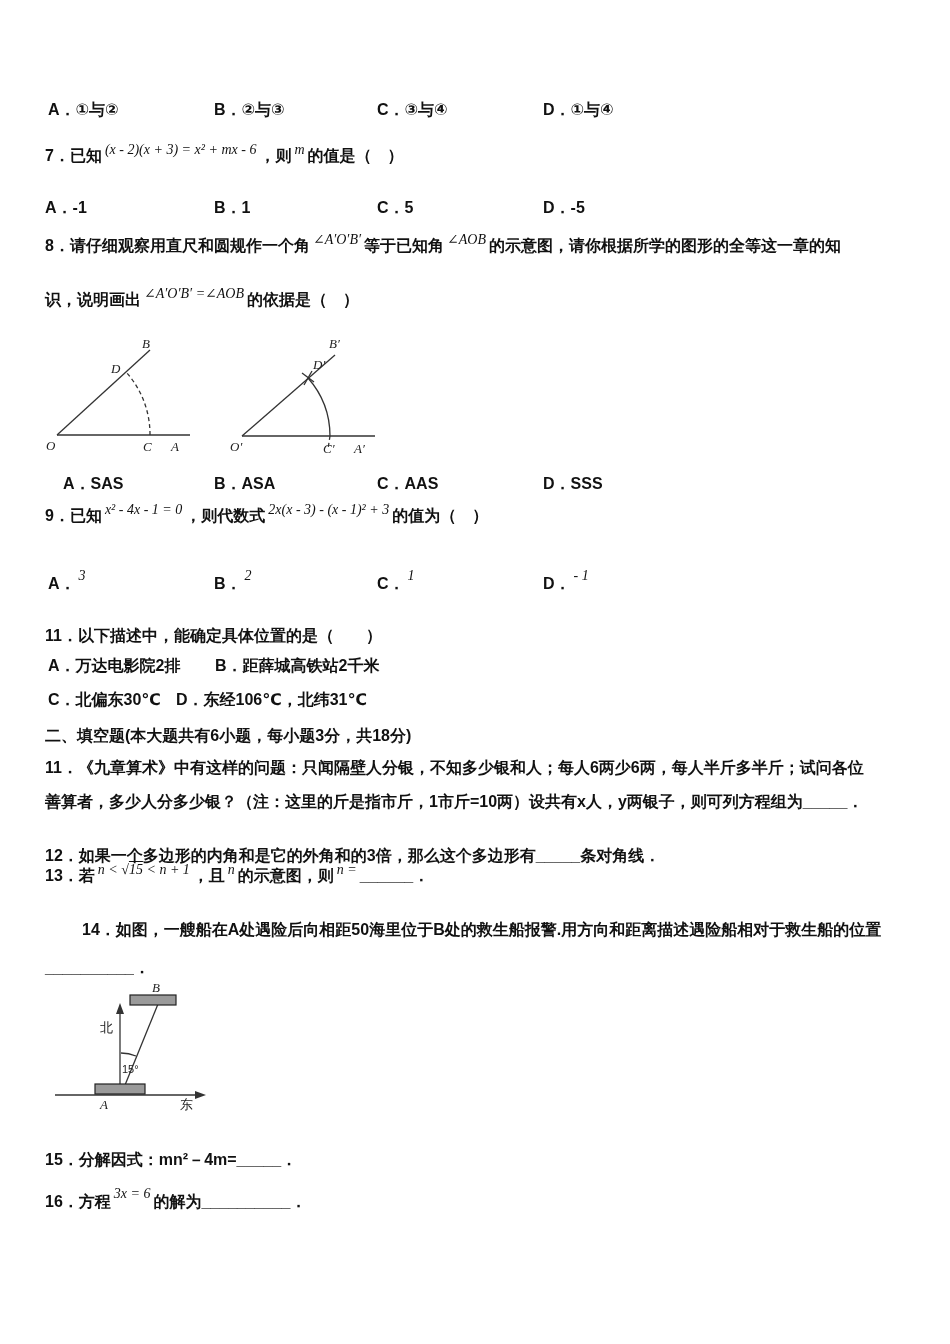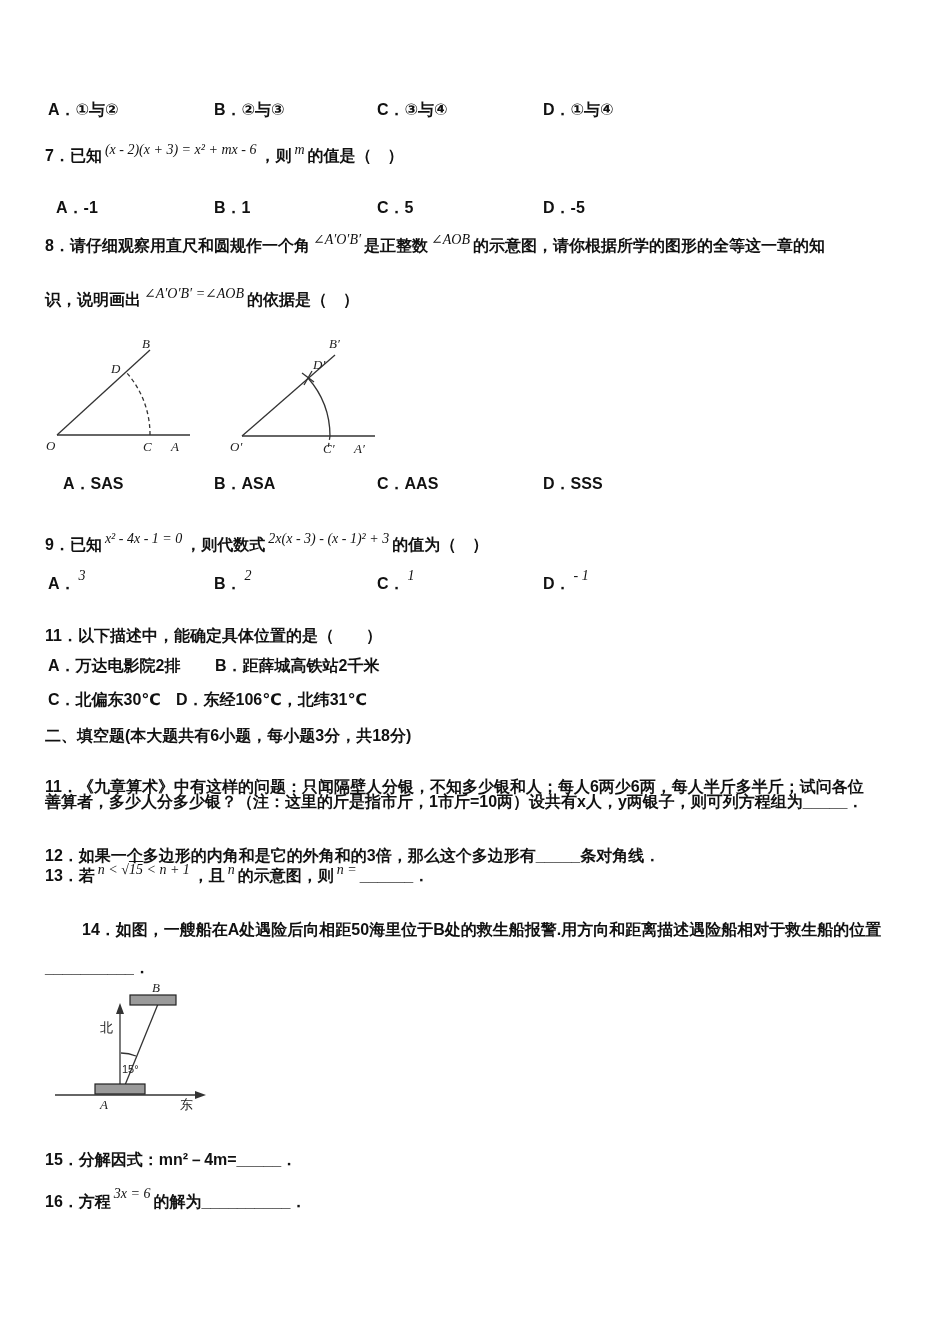--- a/index.html
+++ b/index.html
@@ -45,28 +45,28 @@
   <span class="opt" style="left:3px">A．①与②</span>
   <span class="opt" style="left:169px">B．②与③</span>
   <span class="opt" style="left:332px">C．③与④</span>
   <span class="opt" style="left:498px">D．①与④</span>
 </div>
 
 <div class="row" style="top:144px;">
   <span>7．已知</span><span class="fm">(x - 2)(x + 3) = x² + mx - 6</span><span>，则</span><span class="fm">m</span><span>的值是（　）</span>
 </div>
 <div class="row" style="top:196px;">
-  <span class="opt" style="left:11px">A．-1</span>
+  <span class="opt" style="left:0">A．-1</span>
   <span class="opt" style="left:169px">B．1</span>
   <span class="opt" style="left:332px">C．5</span>
   <span class="opt" style="left:498px">D．-5</span>
 </div>
 
 <div class="row" style="top:234px;">
-  <span>8．请仔细观察用直尺和圆规作一个角</span><span class="fm">∠A′O′B′</span><span>是正整数</span><span class="fm">∠AOB</span><span>的示意图，请你根据所学的图形的全等这一章的知</span>
+  <span>8．请仔细观察用直尺和圆规作一个角</span><span class="fm">∠A′O′B′</span><span>等于已知角</span><span class="fm">∠AOB</span><span>的示意图，请你根据所学的图形的全等这一章的知</span>
 </div>
 <div class="row" style="top:288px;text-align:center;">
   <span>识，说明画出</span><span class="fm">∠A′O′B′ =∠AOB</span><span>的依据是（　）</span>
 </div>
 
 <div class="fig" style="left:45px; top:336px;">
   <svg width="200" height="125" viewBox="0 0 200 125">
     <line x1="12" y1="99" x2="145" y2="99"></line>
     <line x1="12" y1="99" x2="105" y2="14"></line>
     <path class="dash" d="M105,99 A93,93 0 0 0 81,36"></path>
@@ -93,21 +93,21 @@
   </svg>
 </div>
 
 <div class="row" style="top:472px;">
   <span class="opt" style="left:18px">A．SAS</span>
   <span class="opt" style="left:169px">B．ASA</span>
   <span class="opt" style="left:332px">C．AAS</span>
   <span class="opt" style="left:498px">D．SSS</span>
 </div>
 
-<div class="row" style="top:533px;">
+<div class="row" style="top:504px;">
   <span>9．已知</span><span class="fm">x² - 4x - 1 = 0</span><span>，则代数式</span><span class="fm">2x(x - 3) - (x - 1)² + 3</span><span>的值为（　）</span>
 </div>
 <div class="row" style="top:572px;">
   <span class="opt" style="left:3px"><span>A．</span><span class="fm fm2">3</span></span>
   <span class="opt" style="left:169px"><span>B．</span><span class="fm fm2">2</span></span>
   <span class="opt" style="left:332px"><span>C．</span><span class="fm fm2">1</span></span>
   <span class="opt" style="left:498px"><span>D．</span><span class="fm fm2">- 1</span></span>
 </div>
 
 <div class="row" style="top:624px;">
@@ -119,21 +119,21 @@
 </div>
 <div class="row" style="top:688px;">
   <span class="opt" style="left:3px">C．北偏东30℃</span>
   <span class="opt" style="left:131px">D．东经106℃，北纬31℃</span>
 </div>
 
 <div class="row" style="top:724px;">
   <span>二、填空题(本大题共有6小题，每小题3分，共18分)</span>
 </div>
 
-<div class="row" style="top:775px;">
+<div class="row" style="top:756px;">
   <span>11．《九章算术》中有这样的问题：只闻隔壁人分银，不知多少银和人；每人6两少6两，每人半斤多半斤；试问各位</span>
 </div>
 <div class="row" style="top:790px;">
   <span>善算者，多少人分多少银？（注：这里的斤是指市斤，1市斤=10两）设共有x人，y两银子，则可列方程组为_____．</span>
 </div>
 
 <div class="row" style="top:836px;margin-top:8px;">
   <span>12．如果一个多边形的内角和是它的外角和的3倍，那么这个多边形有_____条对角线．</span>
 </div>
 

